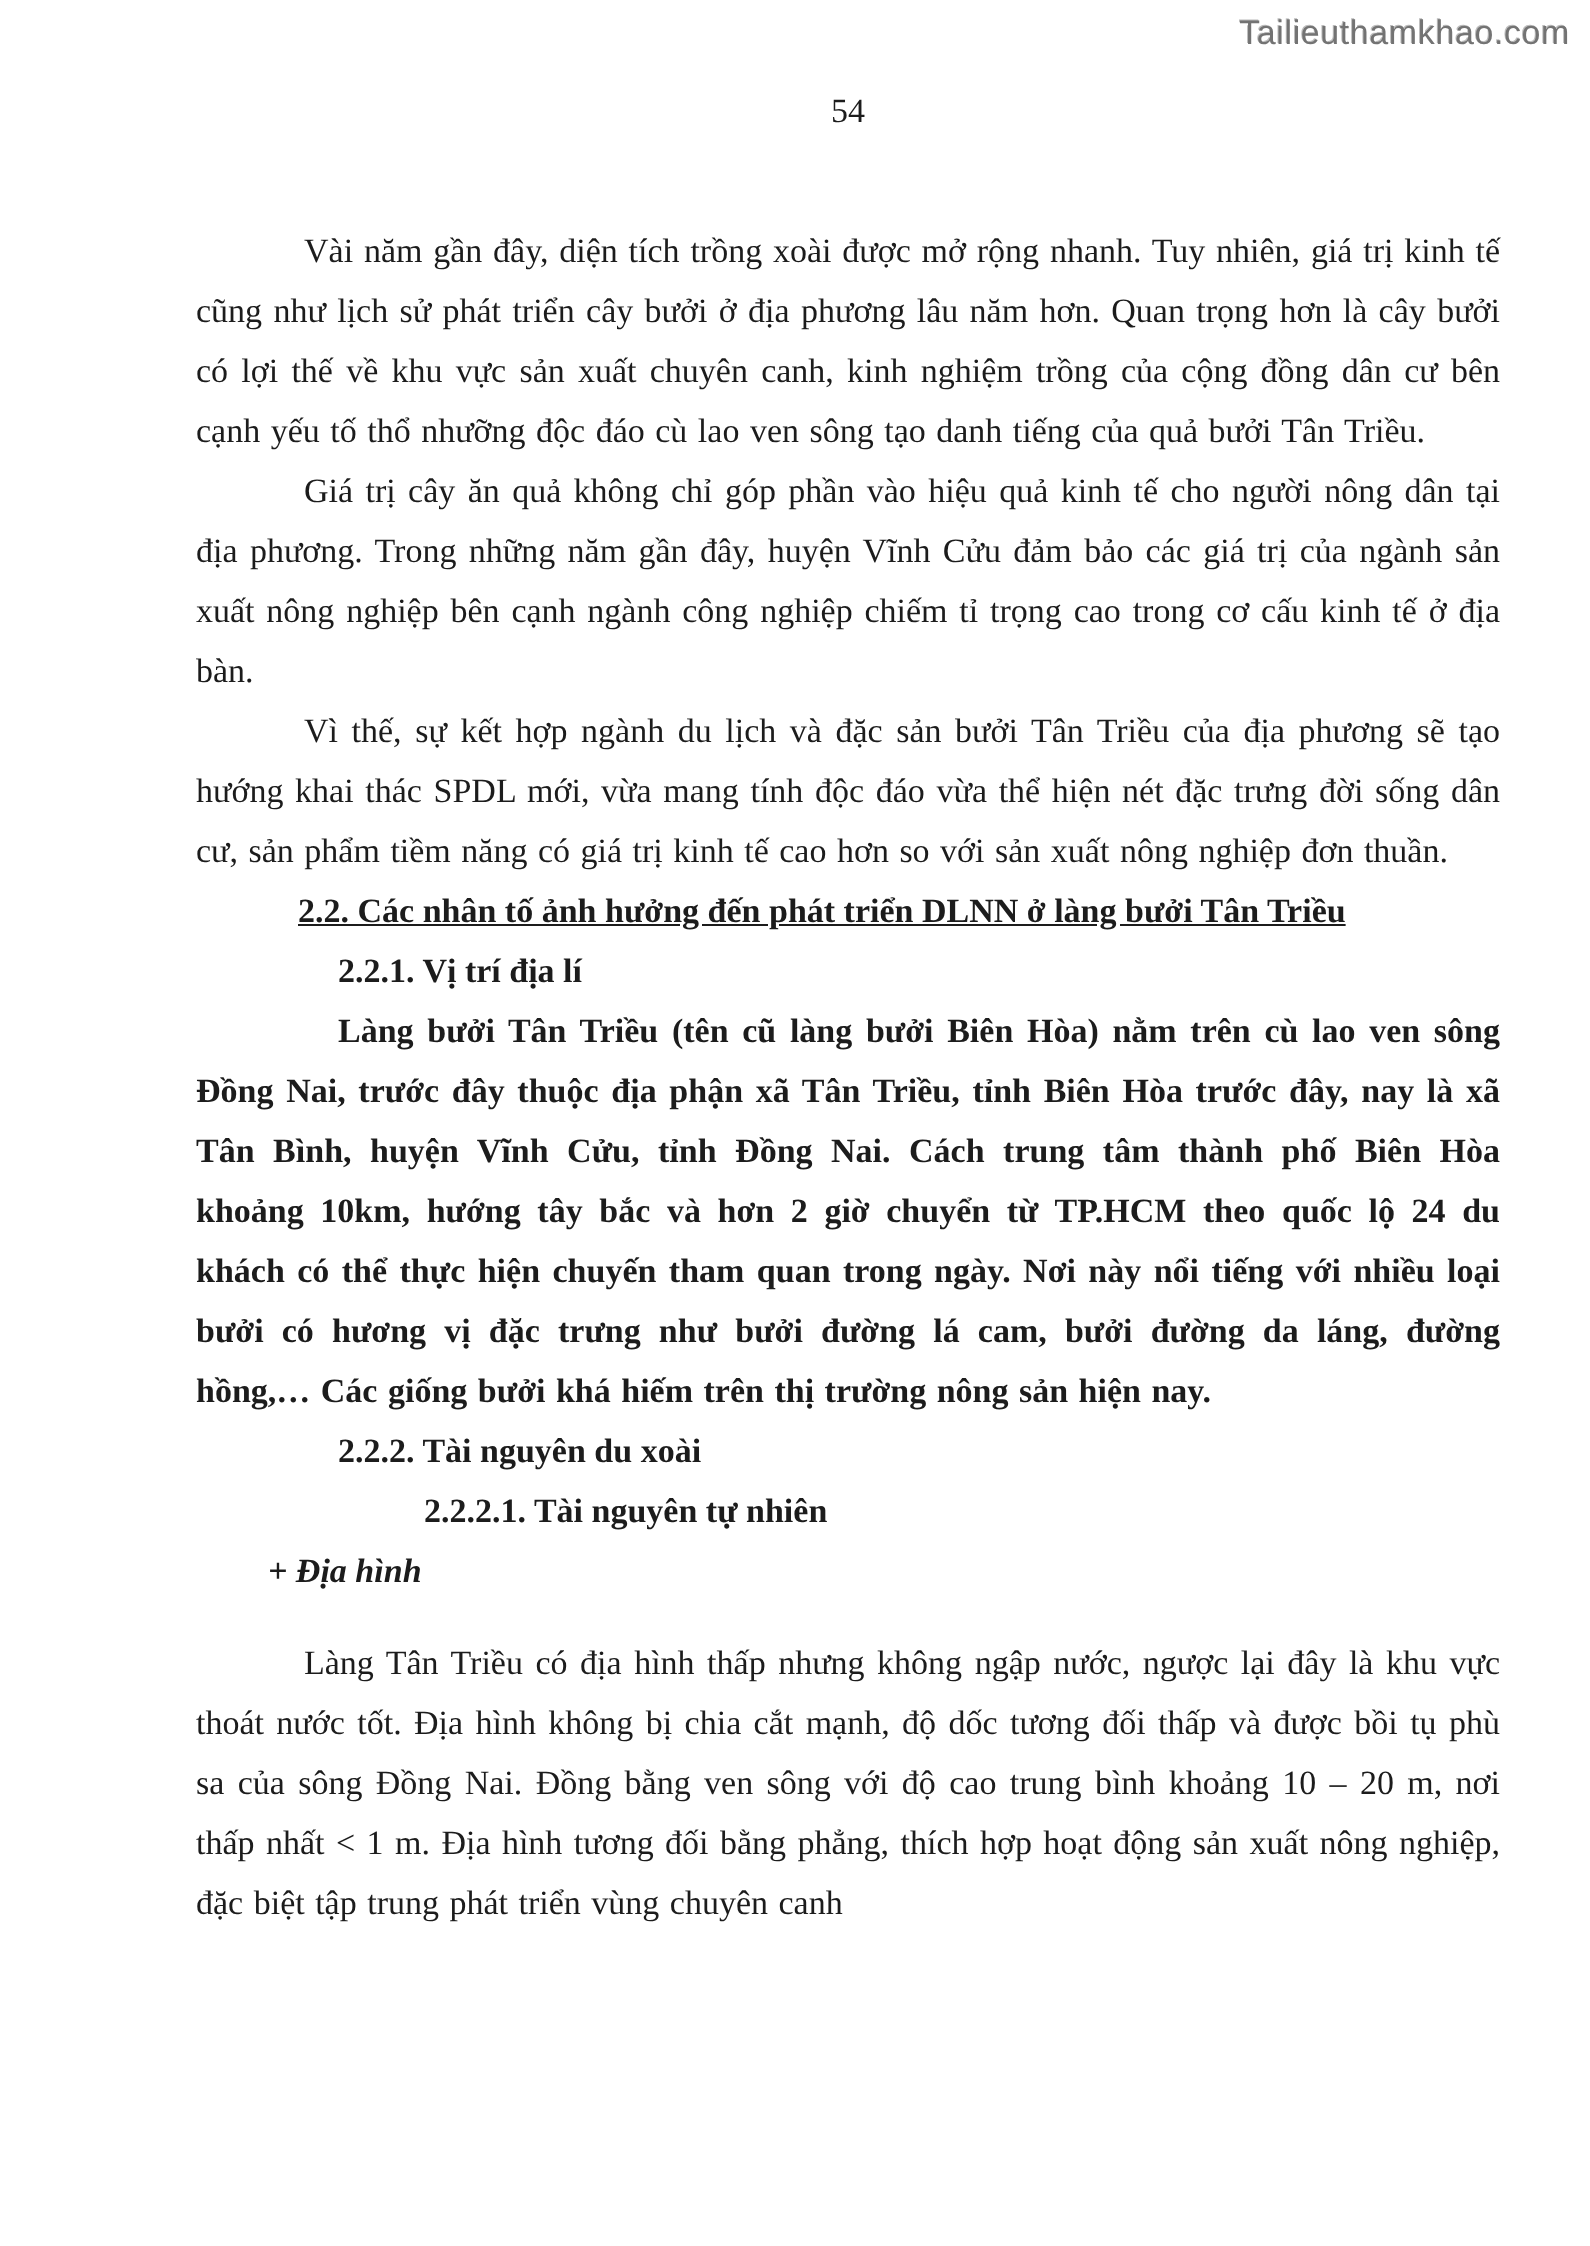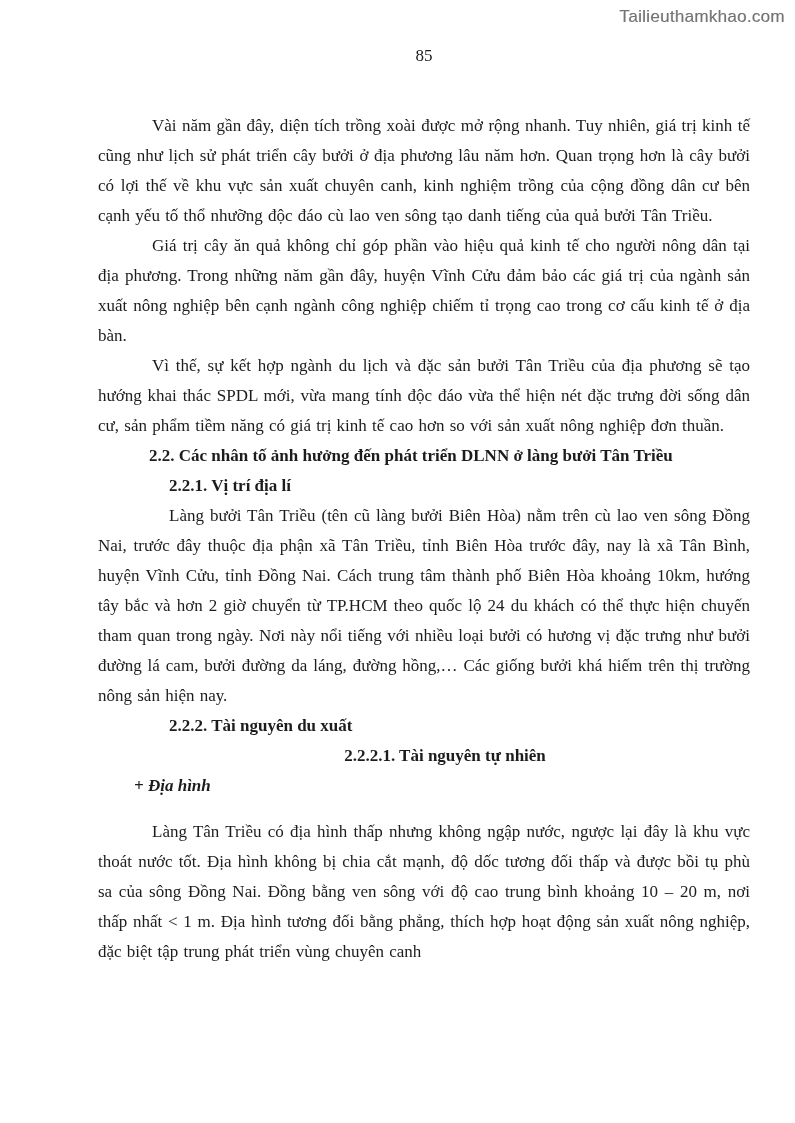--- a/index.html
+++ b/index.html
@@ -42,63 +42,63 @@
     width: 652px;
     font-size: 17px;
     line-height: 30px;
     text-align: justify;
   }
   .para {
     margin: 0;
     text-indent: 54px;
     word-spacing: 1px;
   }
-  .para.indent-lg { text-indent: 71px; }
+  .para.indent-lg { text-indent: 71px; font-weight: bold; }
   .heading {
     margin: 0;
     font-size: 17px;
     font-weight: 700;
     text-align: left;
     line-height: 30px;
   }
-  .h-main   { margin-left: 51px; }
+  .h-main   { margin-left: 51px; text-decoration: underline; }
   .h-sub    { margin-left: 71px; }
-  .h-subsub { margin-left: 42px; text-align: center; }
+  .h-subsub { margin-left: 114px; }
   .terrain-label {
     margin: 0 0 16px 36px;
     font-weight: 700;
     font-style: italic;
     text-align: left;
     line-height: 30px;
   }
 </style>
 </head>
 <body>
 
 <div class="page">
 
   <div class="watermark">Tailieuthamkhao.com</div>
 
-  <div class="page-number">85</div>
+  <div class="page-number">54</div>
 
   <div class="content">
 
     <p class="para">Vài năm gần đây, diện tích trồng xoài được mở rộng nhanh. Tuy nhiên, giá trị kinh tế cũng như lịch sử phát triển cây bưởi ở địa phương lâu năm hơn. Quan trọng hơn là cây bưởi có lợi thế về khu vực sản xuất chuyên canh, kinh nghiệm trồng của cộng đồng dân cư bên cạnh yếu tố thổ nhưỡng độc đáo cù lao ven sông tạo danh tiếng của quả bưởi Tân Triều.</p>
 
     <p class="para">Giá trị cây ăn quả không chỉ góp phần vào hiệu quả kinh tế cho người nông dân tại địa phương. Trong những năm gần đây, huyện Vĩnh Cửu đảm bảo các giá trị của ngành sản xuất nông nghiệp bên cạnh ngành công nghiệp chiếm tỉ trọng cao trong cơ cấu kinh tế ở địa bàn.</p>
 
     <p class="para">Vì thế, sự kết hợp ngành du lịch và đặc sản bưởi Tân Triều của địa phương sẽ tạo hướng khai thác SPDL mới, vừa mang tính độc đáo vừa thể hiện nét đặc trưng đời sống dân cư, sản phẩm tiềm năng có giá trị kinh tế cao hơn so với sản xuất nông nghiệp đơn thuần.</p>
 
     <h2 class="heading h-main">2.2. Các nhân tố ảnh hưởng đến phát triển DLNN ở làng bưởi Tân Triều</h2>
 
     <h3 class="heading h-sub">2.2.1. Vị trí địa lí</h3>
 
     <p class="para indent-lg">Làng bưởi Tân Triều (tên cũ làng bưởi Biên Hòa) nằm trên cù lao ven sông Đồng Nai, trước đây thuộc địa phận xã Tân Triều, tỉnh Biên Hòa trước đây, nay là xã Tân Bình, huyện Vĩnh Cửu, tỉnh Đồng Nai. Cách trung tâm thành phố Biên Hòa khoảng 10km, hướng tây bắc và hơn 2 giờ chuyển từ TP.HCM theo quốc lộ 24 du khách có thể thực hiện chuyến tham quan trong ngày. Nơi này nổi tiếng với nhiều loại bưởi có hương vị đặc trưng như bưởi đường lá cam, bưởi đường da láng, đường hồng,… Các giống bưởi khá hiếm trên thị trường nông sản hiện nay.</p>
 
-    <h3 class="heading h-sub">2.2.2. Tài nguyên du xuất</h3>
+    <h3 class="heading h-sub">2.2.2. Tài nguyên du xoài</h3>
 
     <h4 class="heading h-subsub">2.2.2.1. Tài nguyên tự nhiên</h4>
 
     <div class="terrain-label">+ Địa hình</div>
 
     <p class="para">Làng Tân Triều có địa hình thấp nhưng không ngập nước, ngược lại đây là khu vực thoát nước tốt. Địa hình không bị chia cắt mạnh, độ dốc tương đối thấp và được bồi tụ phù sa của sông Đồng Nai. Đồng bằng ven sông với độ cao trung bình khoảng 10 – 20 m, nơi thấp nhất &lt; 1 m. Địa hình tương đối bằng phẳng, thích hợp hoạt động sản xuất nông nghiệp, đặc biệt tập trung phát triển vùng chuyên canh</p>
 
   </div>
 </div>
 

